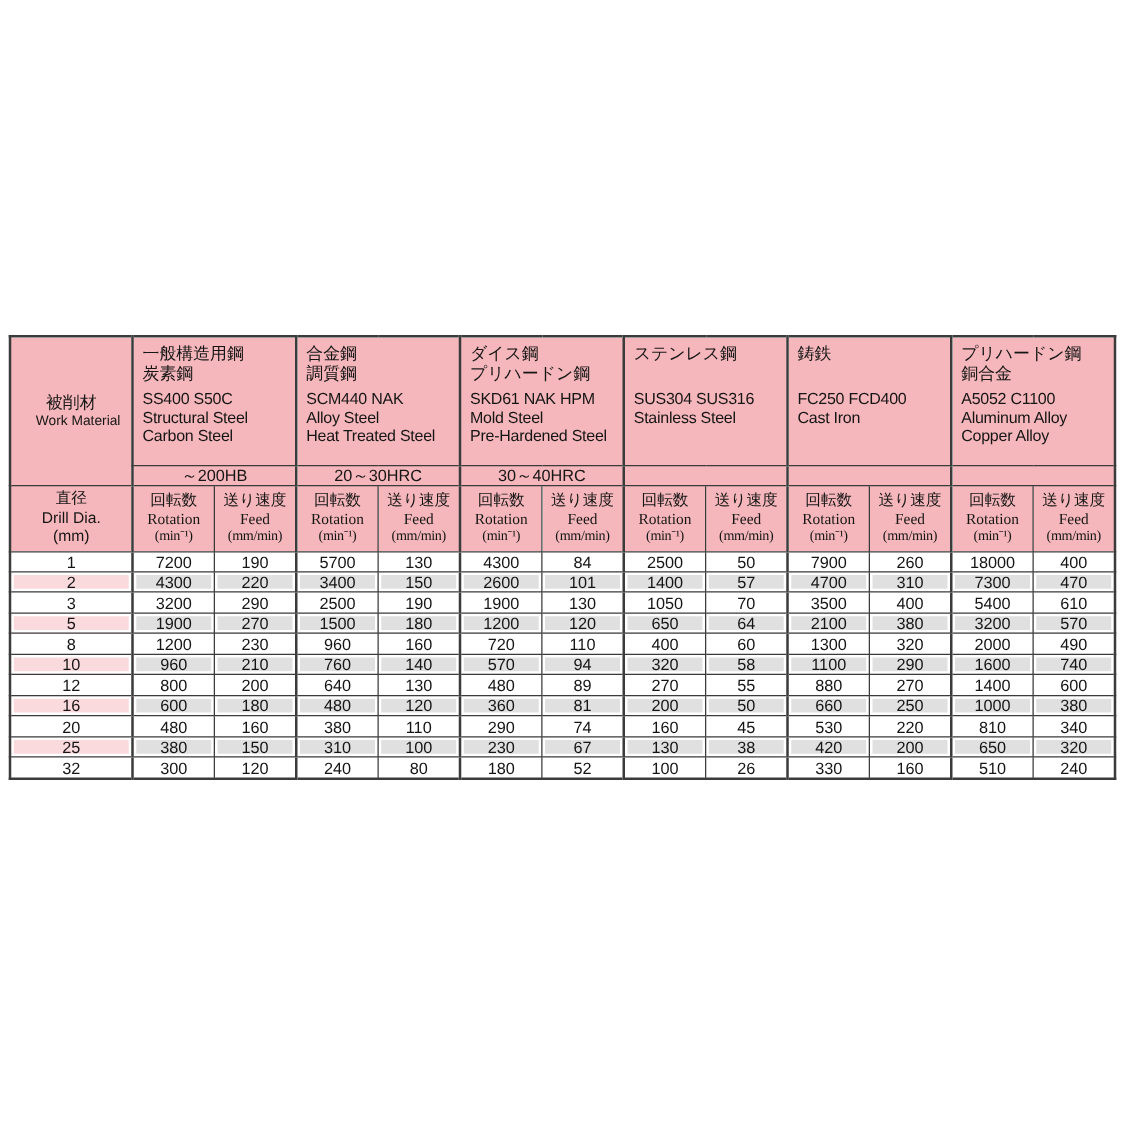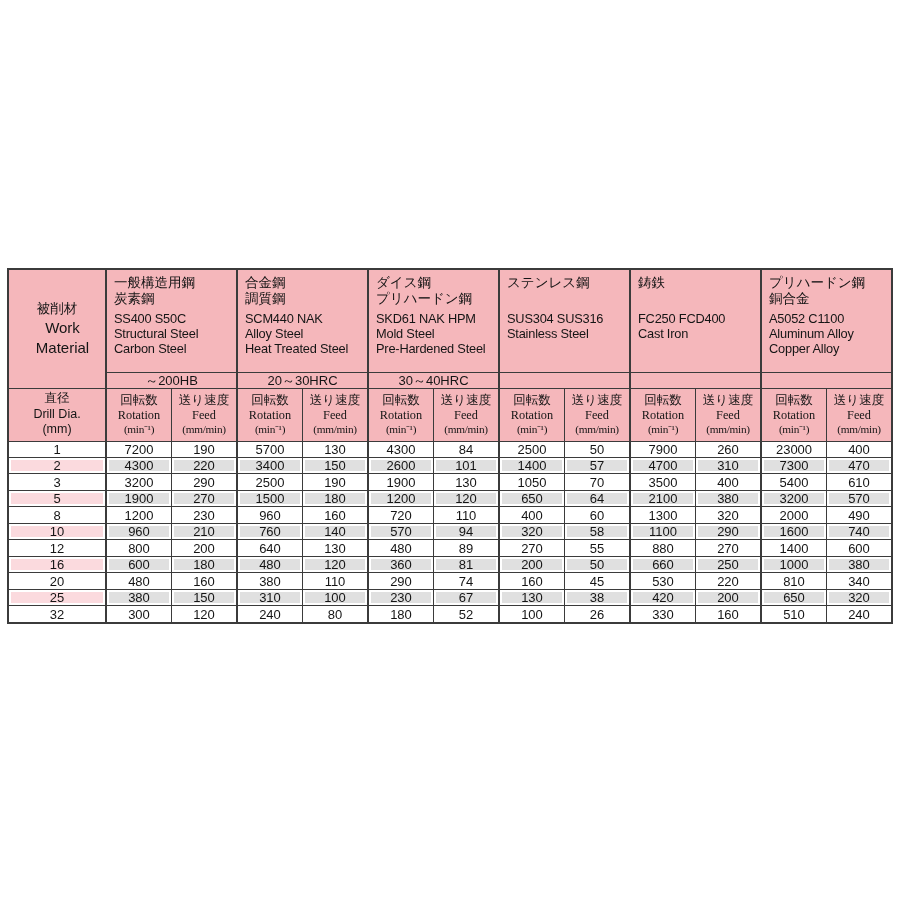--- a/index.html
+++ b/index.html
@@ -36,21 +36,21 @@
   .corner,.dia-h,td.dia{border-right-width:2px;}
   .row-materials{height:103px;}
   .row-hardness{height:16px;}
   .row-sub{height:53px;}
   tbody tr{height:16px;}
   .corner{
     background:var(--header_pink);
     text-align:center;vertical-align:middle;
   }
   .corner .ja{font-size:13.5px;line-height:1.3;}
-  .corner .en{font-size:15px;line-height:1.3;padding-left:11px;}
+  .corner .en{font-size:11px;line-height:1.3;padding-left:11px;}
   th.mat{
     background:var(--header_pink);
     text-align:left;vertical-align:top;
     padding:5px 6px 3px 7px;
     margin-left:31px;
   }
   .mat-ja{font-size:13.5px;line-height:1.22;white-space:pre-line;min-height:37px;}
   .mat-en{font-size:12.8px;line-height:1.16;white-space:pre-line;letter-spacing:-0.2px;}
   th.hard{
     background:var(--header_pink);
@@ -225,21 +225,21 @@
           <td class="val gs">7200</td>
           <td class="val">190</td>
           <td class="val gs">5700</td>
           <td class="val">130</td>
           <td class="val gs">4300</td>
           <td class="val">84</td>
           <td class="val gs">2500</td>
           <td class="val">50</td>
           <td class="val gs">7900</td>
           <td class="val">260</td>
-          <td class="val gs">23000</td>
+          <td class="val gs">18000</td>
           <td class="val">400</td>
         </tr>
         <tr class="shaded">
           <td class="dia">2</td>
           <td class="val gs">4300</td>
           <td class="val">220</td>
           <td class="val gs">3400</td>
           <td class="val">150</td>
           <td class="val gs">2600</td>
           <td class="val">101</td>

